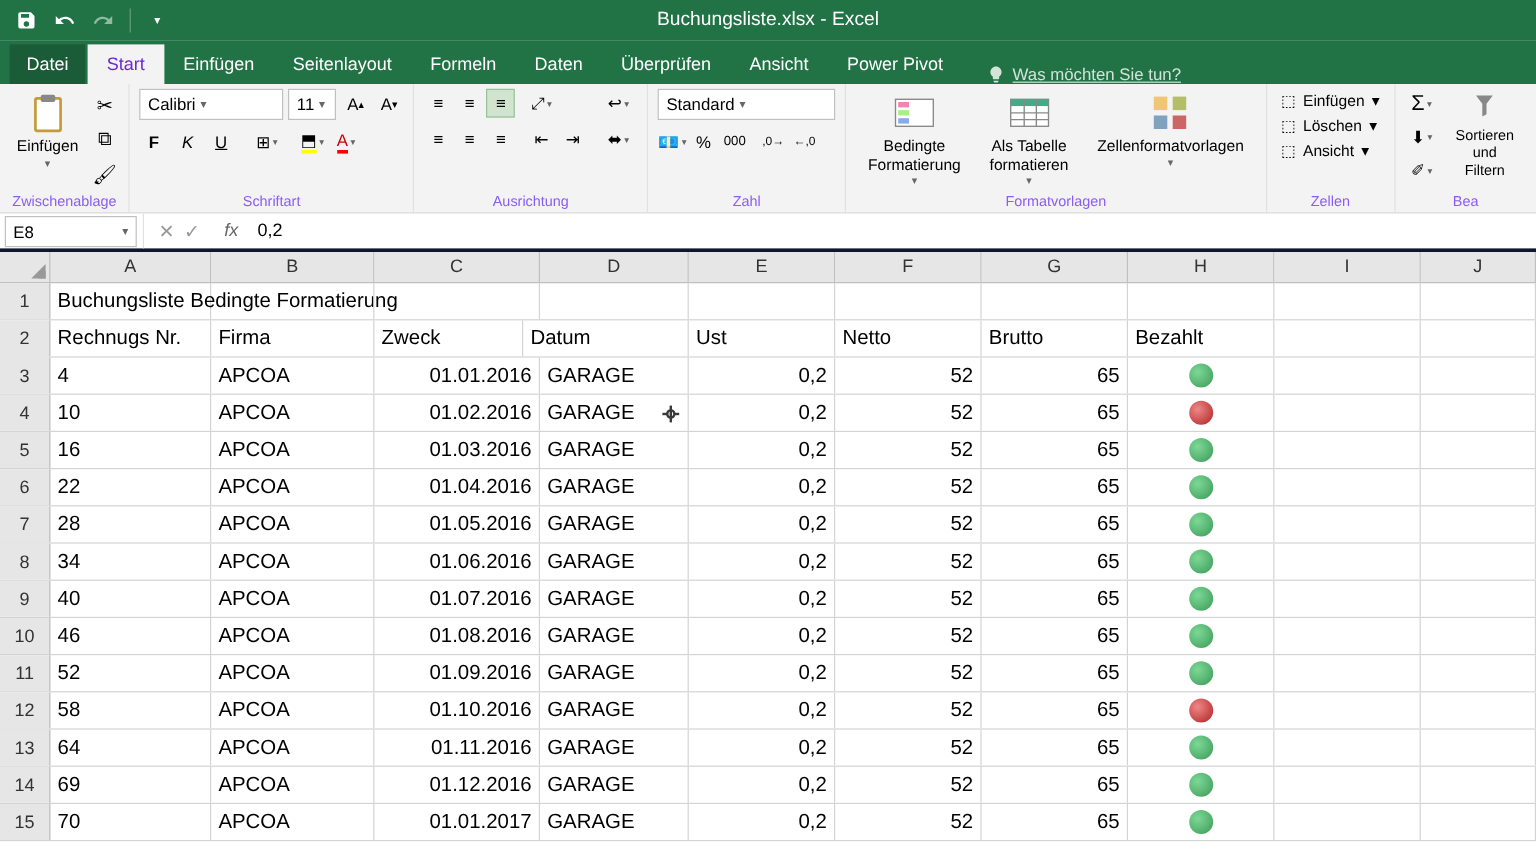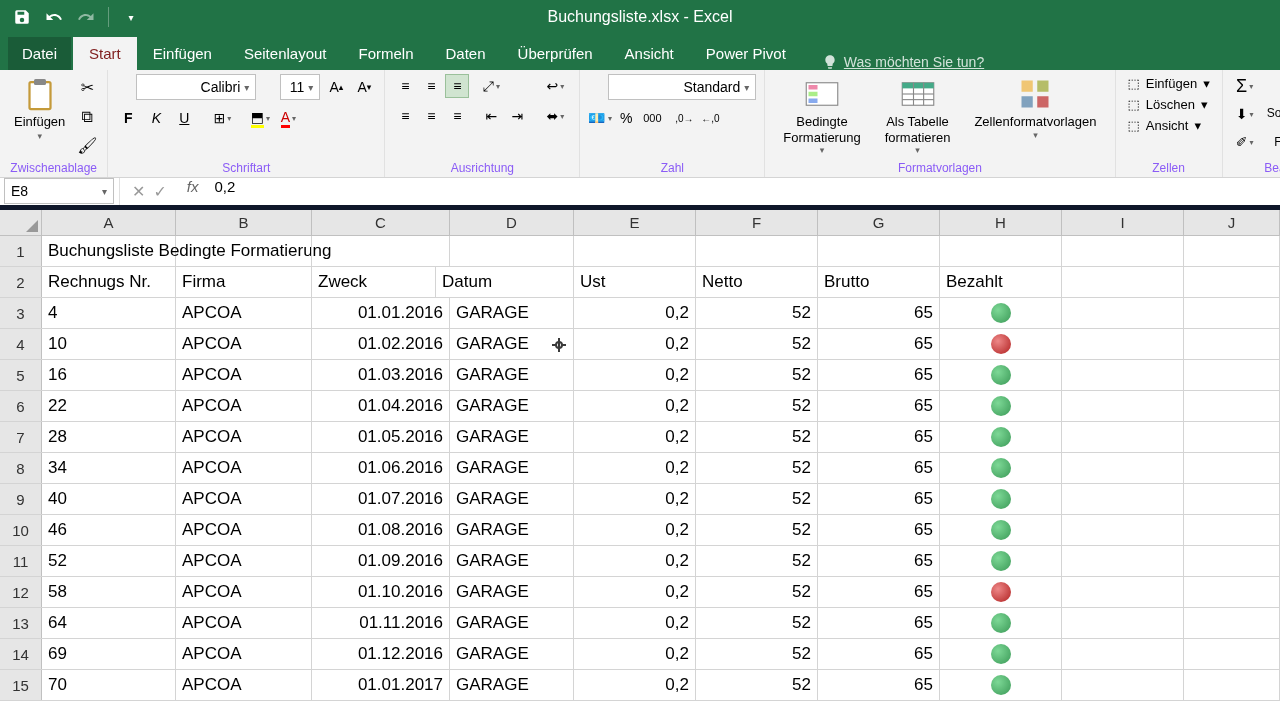--- a/index.html
+++ b/index.html
@@ -9,42 +9,42 @@
 .titlebar { background: #217346; height: 34px; display: flex; align-items: center; color: #fff; position: relative; }
 .qat { display: flex; align-items: center; gap: 4px; padding-left: 8px; }
 .qat-btn { width: 28px; height: 28px; display: flex; align-items: center; justify-content: center; color: #fff; }
 .qat-btn svg { width: 18px; height: 18px; fill: #fff; }
 .qat-sep { width: 1px; height: 20px; background: rgba(255,255,255,0.3); margin: 0 4px; }
 .title-center { position: absolute; left: 50%; transform: translateX(-50%); font-size: 16px; color: #fff; }
 
 
 .ribbon-tabs { background: #217346; height: 36px; display: flex; align-items: flex-end; padding-left: 8px; }
 .tab { padding: 8px 16px; font-size: 15px; color: #fff; cursor: pointer; }
-.tab.active { background: #f3f3f3; color: #7f1d1d; }
+.tab.active { background: #f3f3f3; color: #6d28d9; }
 .file-tab { background: #1a5c38; color: #fff; padding: 8px 14px; font-size: 15px; margin-right: 2px; }
 .tell-me { display: flex; align-items: center; gap: 6px; margin-left: 20px; color: rgba(255,255,255,0.8); font-size: 14px; text-decoration: underline; }
 .tell-me svg { width: 16px; height: 16px; fill: rgba(255,255,255,0.8); }
 
 
 .ribbon { background: #f3f3f3; height: 108px; border-bottom: 1px solid #d4d4d4; display: flex; }
 .ribbon-group { border-right: 1px solid #e1e1e1; padding: 4px 8px 2px; display: flex; flex-direction: column; justify-content: space-between; position: relative; }
 .group-label { font-size: 12px; color: #8b5cf6; text-align: center; padding-top: 2px; position: relative; }
 .group-body { display: flex; gap: 4px; flex: 1; }
 
 
 .paste-big { display: flex; flex-direction: column; align-items: center; gap: 2px; padding: 2px 6px; }
 .paste-big svg { width: 36px; height: 36px; }
 .paste-big span { font-size: 13px; }
 .clip-side { display: flex; flex-direction: column; gap: 2px; justify-content: space-around; }
 .clip-side div { width: 24px; height: 24px; display: flex; align-items: center; justify-content: center; }
 
 
 .font-controls { display: flex; flex-direction: column; gap: 6px; }
 .font-row { display: flex; gap: 4px; align-items: center; }
-.font-combo { border: 1px solid #c0c0c0; background: #fff; height: 26px; padding: 2px 6px; font-size: 14px; display: flex; align-items: center; justify-content: flex-end; margin-left: 20px; }
+.font-combo { border: 1px solid #c0c0c0; background: #fff; height: 26px; padding: 2px 6px; font-size: 14px; display: flex; align-items: center; justify-content: flex-start; }
 .font-name { width: 120px; }
 .font-size { width: 40px; }
 .combo-arrow::after { content: '▾'; font-size: 10px; color: #666; margin-left: 4px; }
 .small-btn { width: 24px; height: 24px; display: flex; align-items: center; justify-content: center; font-size: 14px; border: 1px solid transparent; }
 .dd::after { content: '▾'; font-size: 8px; color: #666; margin-left: 2px; }
 
 
 .align-grid { display: flex; flex-direction: column; gap: 6px; }
 .align-row { display: flex; gap: 2px; }
 
@@ -57,21 +57,21 @@
 .style-big .lbl { font-size: 13px; text-align: center; line-height: 1.2; margin-top: 2px; }
 
 
 .cells-col { display: flex; flex-direction: column; gap: 2px; }
 .cells-item { display: flex; align-items: center; gap: 6px; font-size: 13px; padding: 2px 4px; }
 
 
 .edit-col { display: flex; flex-direction: column; gap: 4px; }
 
 
-.formula-bar { height: 32px; border-bottom: 5px solid #0f172a; display: flex; background: #fff; }
+.formula-bar { height: 32px; border-bottom: 3px solid #0f172a; display: flex; align-items: center; background: #fff; }
 .name-box { width: 110px; border: 1px solid #c0c0c0; height: 26px; margin-left: 4px; padding: 2px 6px; font-size: 14px; display: flex; align-items: center; justify-content: space-between; }
 .fb-sep { width: 6px; height: 100%; border-right: 1px solid #e0e0e0; }
 .fb-btns { display: flex; gap: 8px; padding: 0 12px; align-items: center; color: #999; }
 .fb-btns span { font-size: 16px; }
 .fx-label { font-style: italic; font-size: 15px; color: #666; margin: 0 8px; }
 .fb-input { flex: 1; font-size: 15px; padding-left: 8px; }
 
 
 .grid { position: relative; }
 .col-headers { display: flex; height: 26px; background: #e6e6e6; border-bottom: 1px solid #c0c0c0; }

